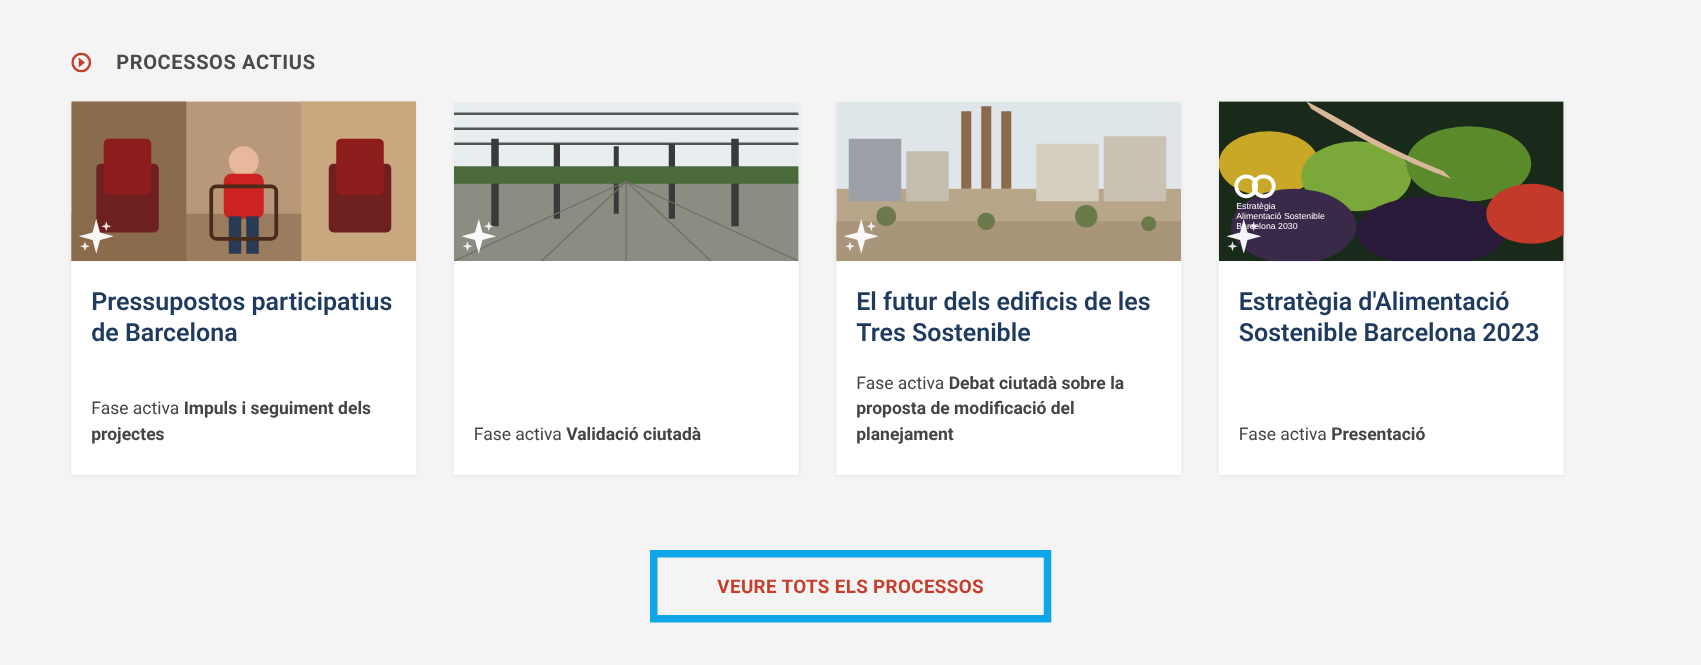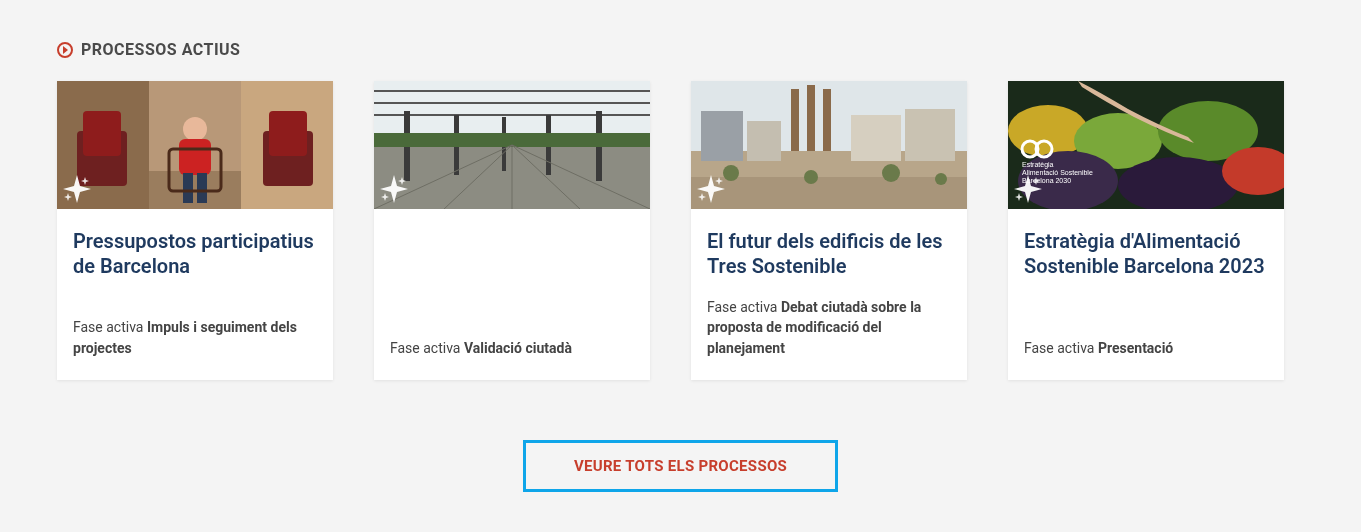--- a/index.html
+++ b/index.html
@@ -9,37 +9,37 @@
     width: 1361px;
     height: 532px;
     overflow: hidden;
   }
   .container {
     padding: 40px 57px 30px 57px;
   }
   .section-header {
     display: flex;
     align-items: center;
-    gap: 8px;
+    gap: 20px;
     margin-bottom: 22px;
   }
   .section-icon {
     width: 16px;
     height: 16px;
     flex-shrink: 0;
   }
   .section-title {
     font-size: 16px;
     font-weight: 700;
     letter-spacing: 0.5px;
     color: #4a4a4a;
   }
   .cards {
     display: flex;
-    gap: 41px;
+    gap: 30px;
   }
   .card {
     background: #fff;
     width: 276px;
     box-shadow: 0 1px 3px rgba(0,0,0,0.08);
     cursor: pointer;
     position: relative;
     display: flex;
     flex-direction: column;
   }
@@ -77,21 +77,21 @@
   }
   .card-phase .phase-value {
     font-weight: 700;
   }
   .footer-btn-wrap {
     display: flex;
     justify-content: center;
     margin-top: 60px;
   }
   .footer-btn {
-    border: 3px solid #0ea5e9;
+    border: 6px solid #0ea5e9;
     color: #c73e2c;
     background: transparent;
     font-size: 15px;
     font-weight: 700;
     letter-spacing: 0.3px;
     padding: 14px 48px;
     cursor: pointer;
     font-family: inherit;
   }
   

